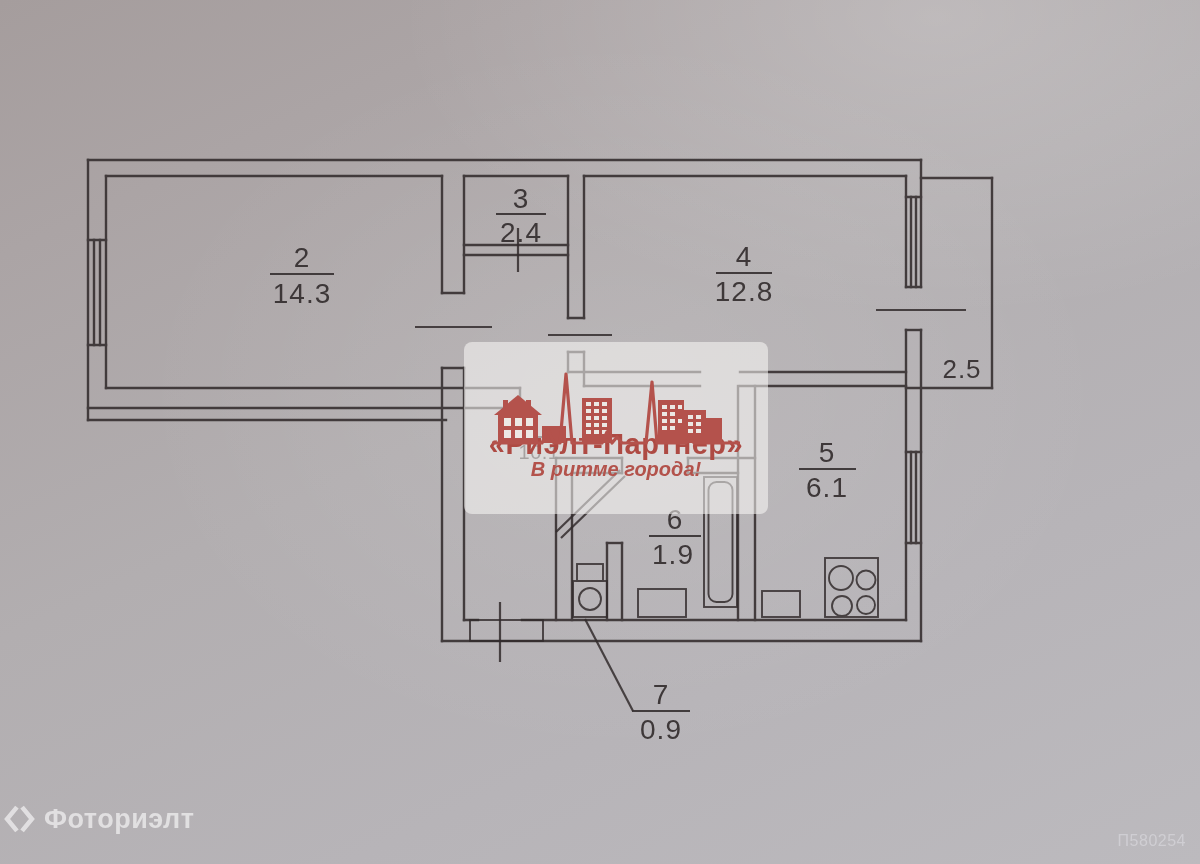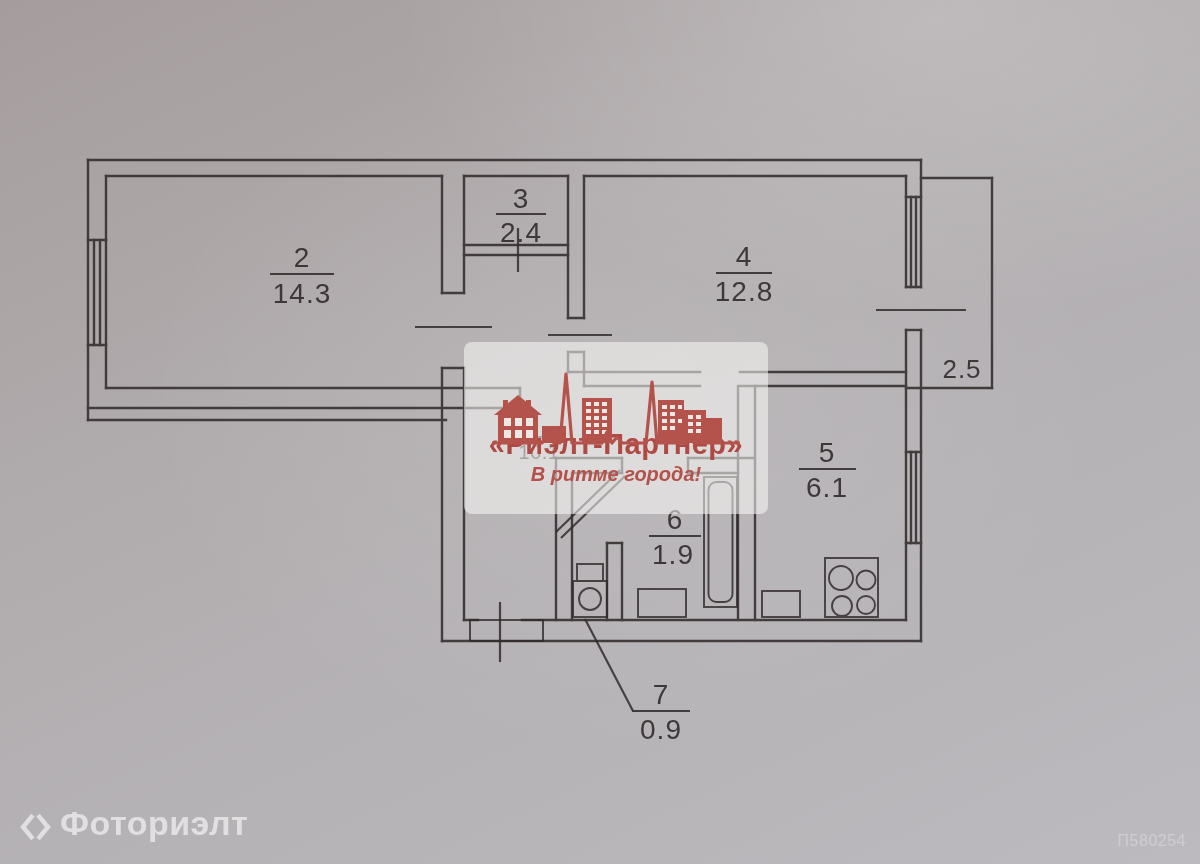--- a/index.html
+++ b/index.html
@@ -17,26 +17,26 @@
   .plan-label.mid{font-size:26px;}
   #wm-box{
     position:absolute;left:464px;top:342px;width:304px;height:172px;
     background:rgba(252,250,247,0.55);border-radius:8px;
     display:flex;flex-direction:column;align-items:center;justify-content:flex-start;
   }
   #wm-box .brand{
     margin-top:88px;color:#ae4a43;font-size:29px;font-weight:bold;letter-spacing:0.5px;line-height:1;
   }
   #wm-box .tagline{
-    margin-top:5px;color:#b3524b;font-size:20px;font-style:italic;font-weight:600;line-height:1;
+    color:#b3524b;font-size:20px;font-style:italic;font-weight:600;line-height:1;
   }
   #wm-logo{position:absolute;left:26px;top:22px;}
   #wm-footer{
-    position:absolute;left:20px;top:804px;display:flex;align-items:flex-end;gap:9px;
-    color:rgba(233,231,233,0.85);font-size:34px;font-weight:bold;letter-spacing:0.5px;
+    position:absolute;left:4px;top:804px;display:flex;align-items:flex-end;gap:9px;
+    color:rgba(233,231,233,0.85);font-size:27px;font-weight:bold;letter-spacing:0.5px;
   }
   #photo-id{
     position:absolute;right:14px;top:832px;color:rgba(210,208,213,0.9);font-size:16px;letter-spacing:0.5px;
   }
 </style>
 </head>
 <body>
 
 <div id="shot">
 

